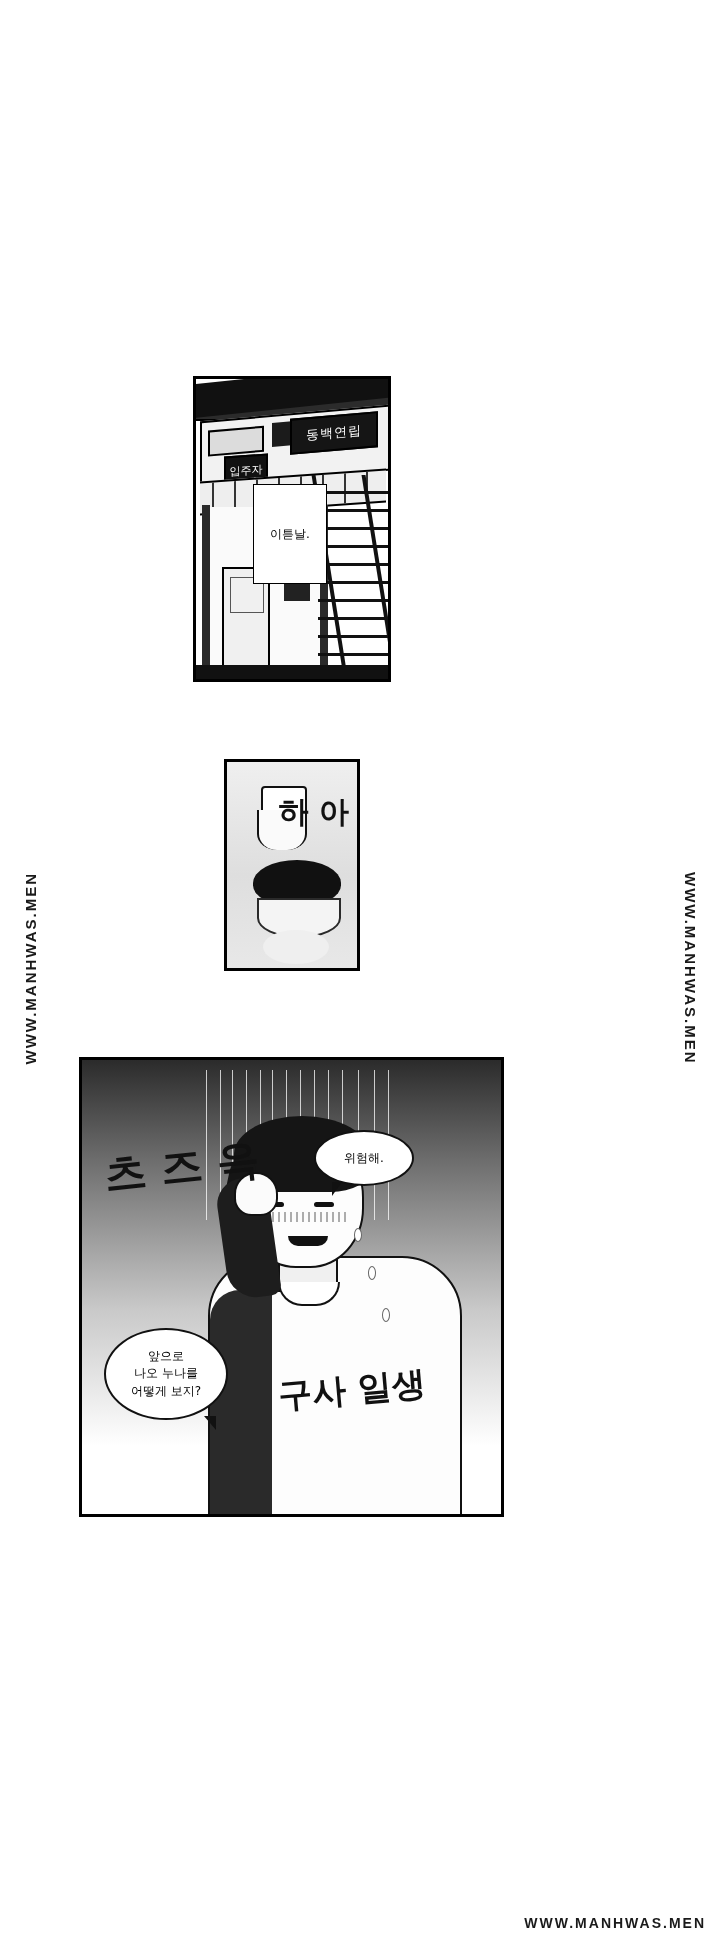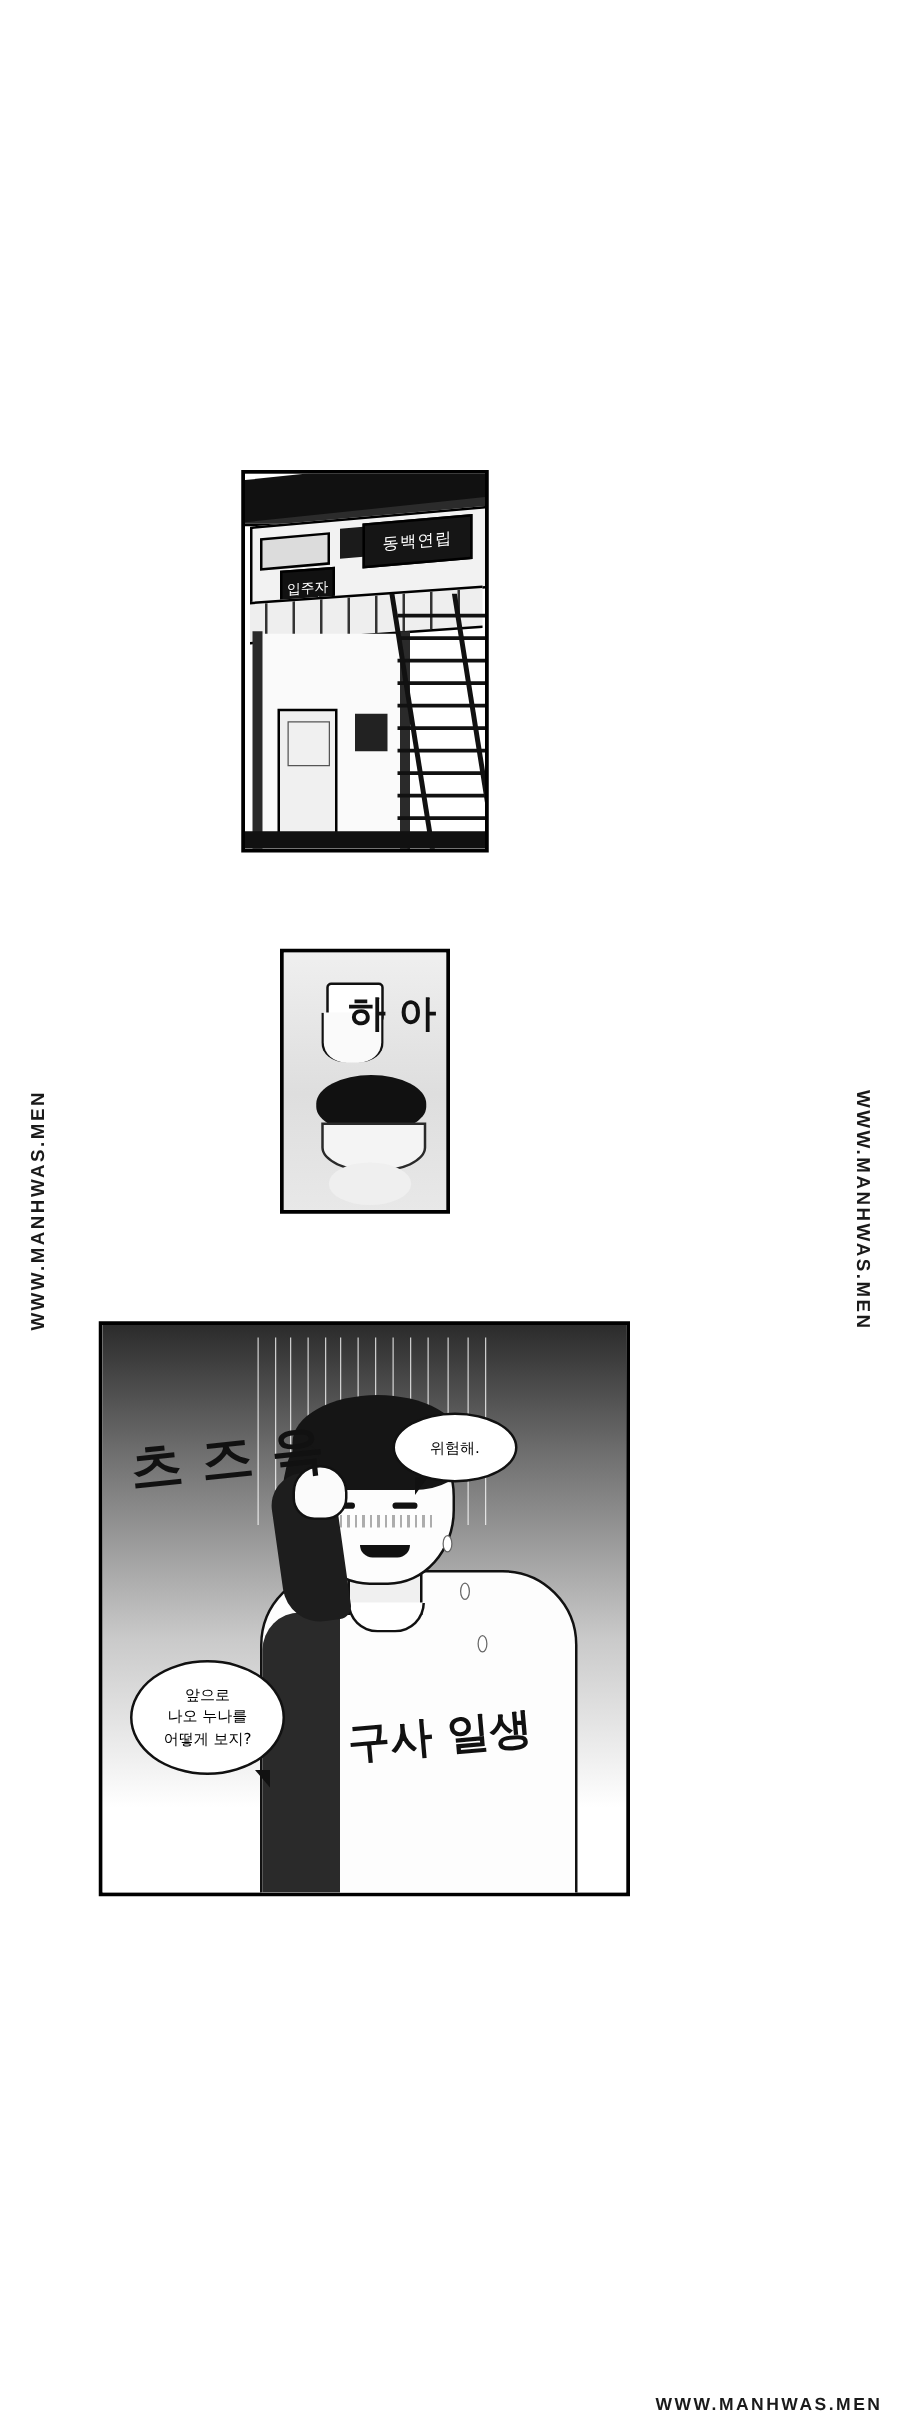--- a/index.html
+++ b/index.html
@@ -396,20 +396,21 @@
     <i style="top:122px"></i>
       <i style="top:140px"></i>
       <i style="top:158px"></i>
     <i style="top:176px"></i>
       <i style="top:194px"></i>
   </div>
   <div class="p1-rail"></div>
   <div class="p1-rail2"></div>
   <div class="p1-ground"></div>
 
+  <div class="caption-box">이튿날.</div>
 </div>
 
 <div class="panel" id="panel2">
   <div class="p2-bg"></div>
   <div class="p2-nose"></div>
   <div class="p2-nosebridge"></div>
   <div class="p2-mouth"></div>
   <div class="p2-lip"></div>
   <div class="p2-chin"></div>
   <div class="p2-sfx">하

